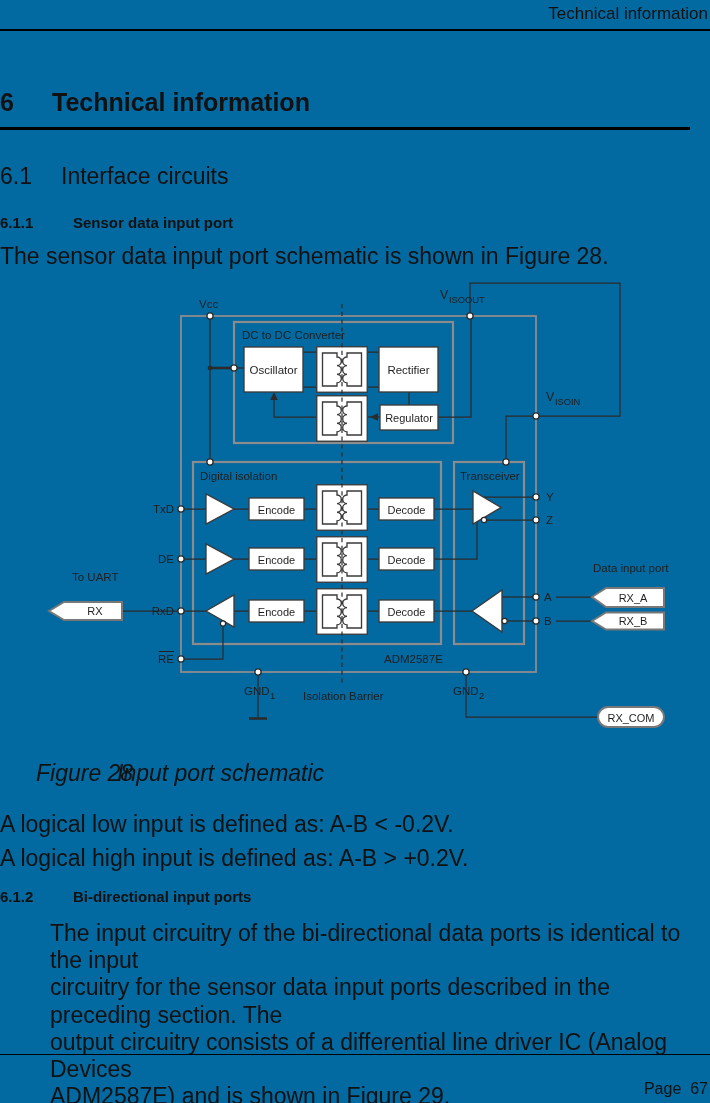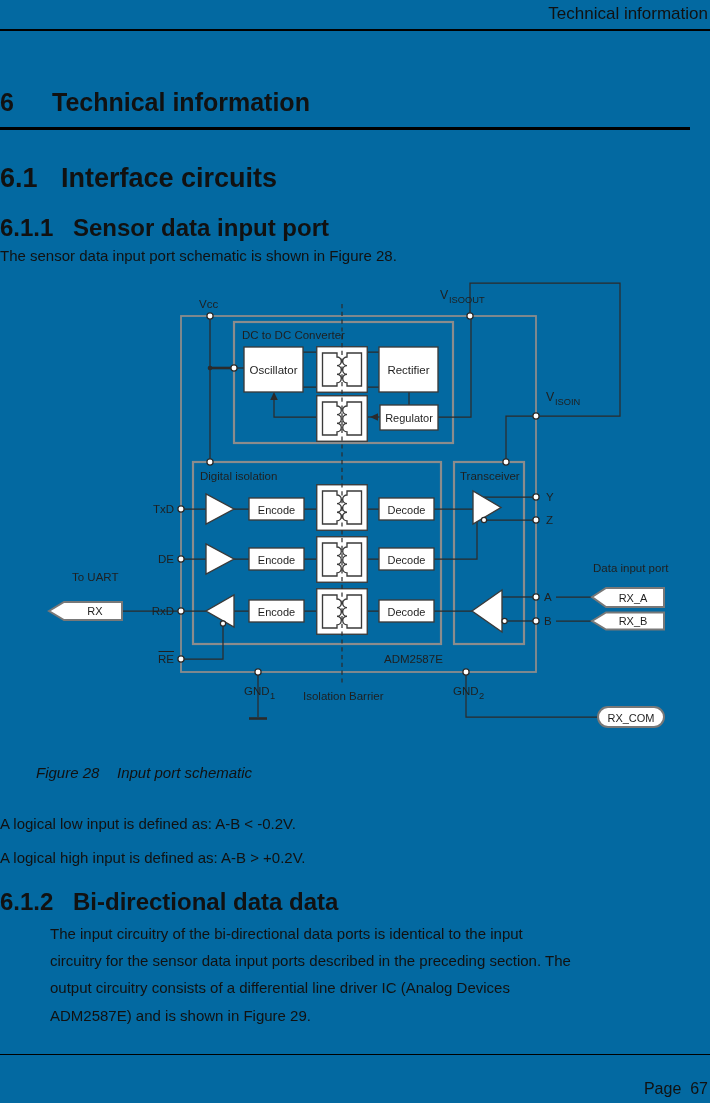--- a/index.html
+++ b/index.html
@@ -3,29 +3,29 @@
 <meta charset="utf-8">
 <style>
   html,body{margin:0;padding:0;background:#fff;}
   .page{position:relative;width:710px;height:1103px;background:#0369a1;overflow:hidden;
         font-family:"Liberation Sans",sans-serif;color:#111;}
   .abs{position:absolute;}
   .hdr{top:4px;right:2px;font-size:17px;}
   .rule1{top:29px;left:0;width:710px;height:1.6px;background:#000;}
   .h1{top:88px;left:0;width:710px;height:30px;font-size:25px;font-weight:bold;}
   .rule2{top:127px;left:0;width:690px;height:2.6px;background:#000;}
-  .h2{top:163px;left:0;width:710px;height:28px;font-size:27px;font-weight:bold;}
+  .h2{top:163px;left:0;width:710px;height:28px;font-size:23px;font-weight:normal;}
   .h3a{top:214px;}
   .h3b{top:888px;text-align:center;}
-  .h3{left:0;width:710px;height:23px;font-size:24px;font-weight:bold;}
+  .h3{left:0;width:710px;height:23px;font-size:15px;font-weight:bold;}
   .hnum{position:absolute;left:0;top:0;}
   .ht1{position:absolute;left:52px;top:0;}
   .ht2{position:absolute;left:61px;top:0;}
   .ht3{position:absolute;left:73px;top:0;}
-  .body-text{font-size:15px;line-height:22px;}
+  .body-text{font-size:23px;line-height:22px;}
   .p1{top:245px;left:0;}
   .caption{top:762px;left:0;font-style:italic;width:710px;height:23px;margin-left:36px;}
   .capt{position:absolute;left:81px;top:0;}
   .p2{top:813px;left:0;}
   .p3{top:847px;left:0;}
   .p4{top:920px;left:16px;line-height:27.2px;padding-left:34px;}
   .rule3{top:1054px;left:0;width:710px;height:1.4px;background:#000;}
   .ftr{top:1080px;right:2px;font-size:16px;white-space:pre;}
   .figwrap{top:280px;left:0;width:710px;height:460px;padding-left:16px;}
   
@@ -218,21 +218,21 @@
   <div class="abs body-text caption">
     <span class="hnum">Figure 28</span>
     <span class="capt">Input port schematic</span>
   </div>
 
   <div class="abs body-text p2">A logical low input is defined as: A-B &lt; -0.2V.</div>
   <div class="abs body-text p3">A logical high input is defined as: A-B &gt; +0.2V.</div>
 
   <div class="abs h3 h3b">
     <span class="hnum">6.1.2</span>
-    <span class="ht3">Bi-directional data data</span>
+    <span class="ht3">Bi-directional input ports</span>
   </div>
 
   <div class="abs body-text p4">
     <div>The input circuitry of the bi-directional data ports is identical to the input</div>
     <div>circuitry for the sensor data input ports described in the preceding section. The</div>
     <div>output circuitry consists of a differential line driver IC (Analog Devices</div>
     <div>ADM2587E) and is shown in Figure 29.</div>
   </div>
 
   <div class="abs rule3"></div>

